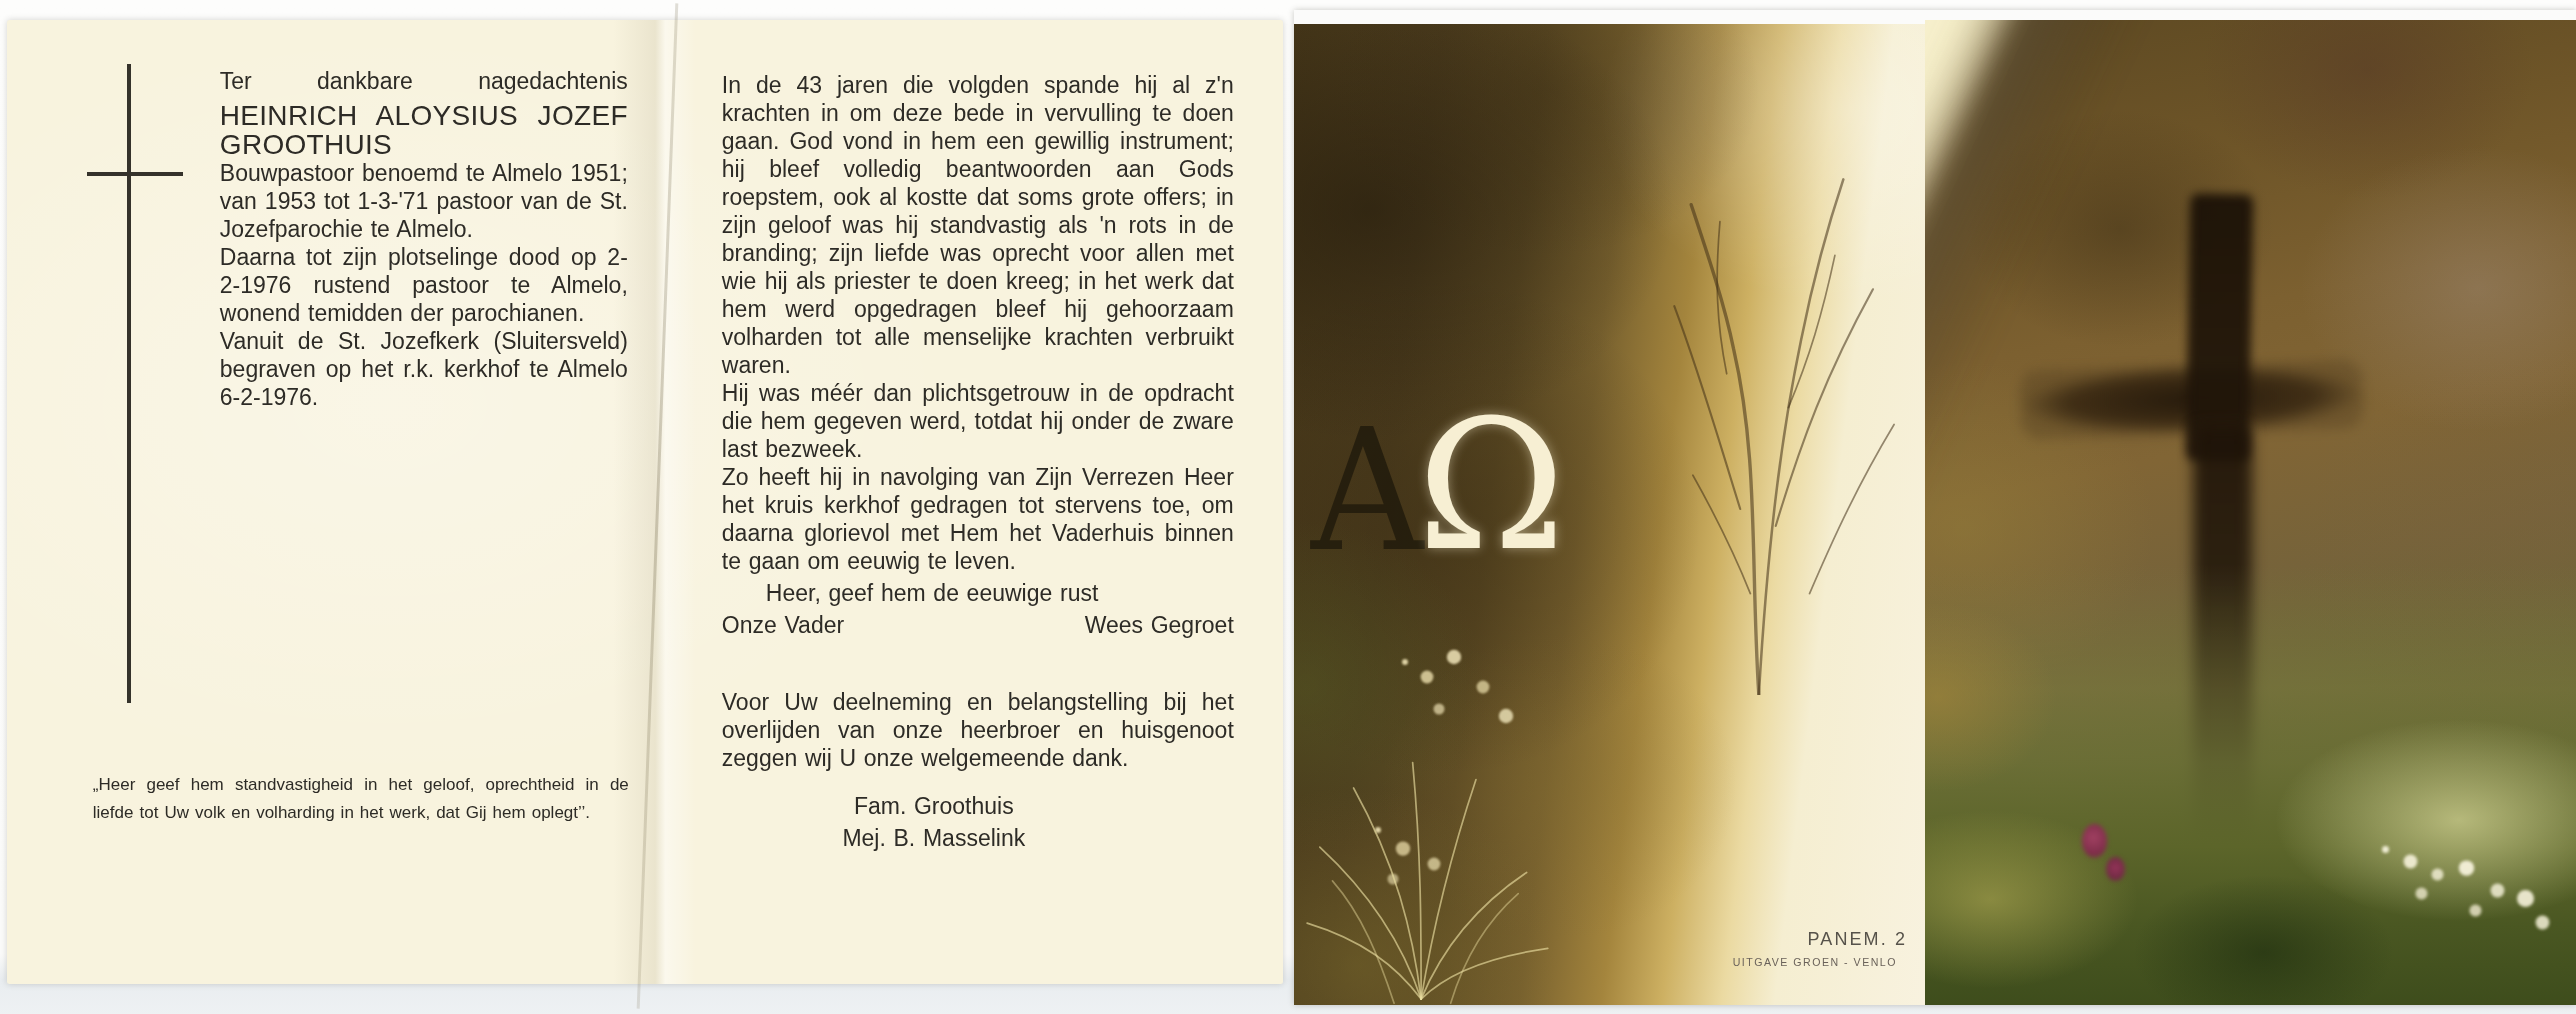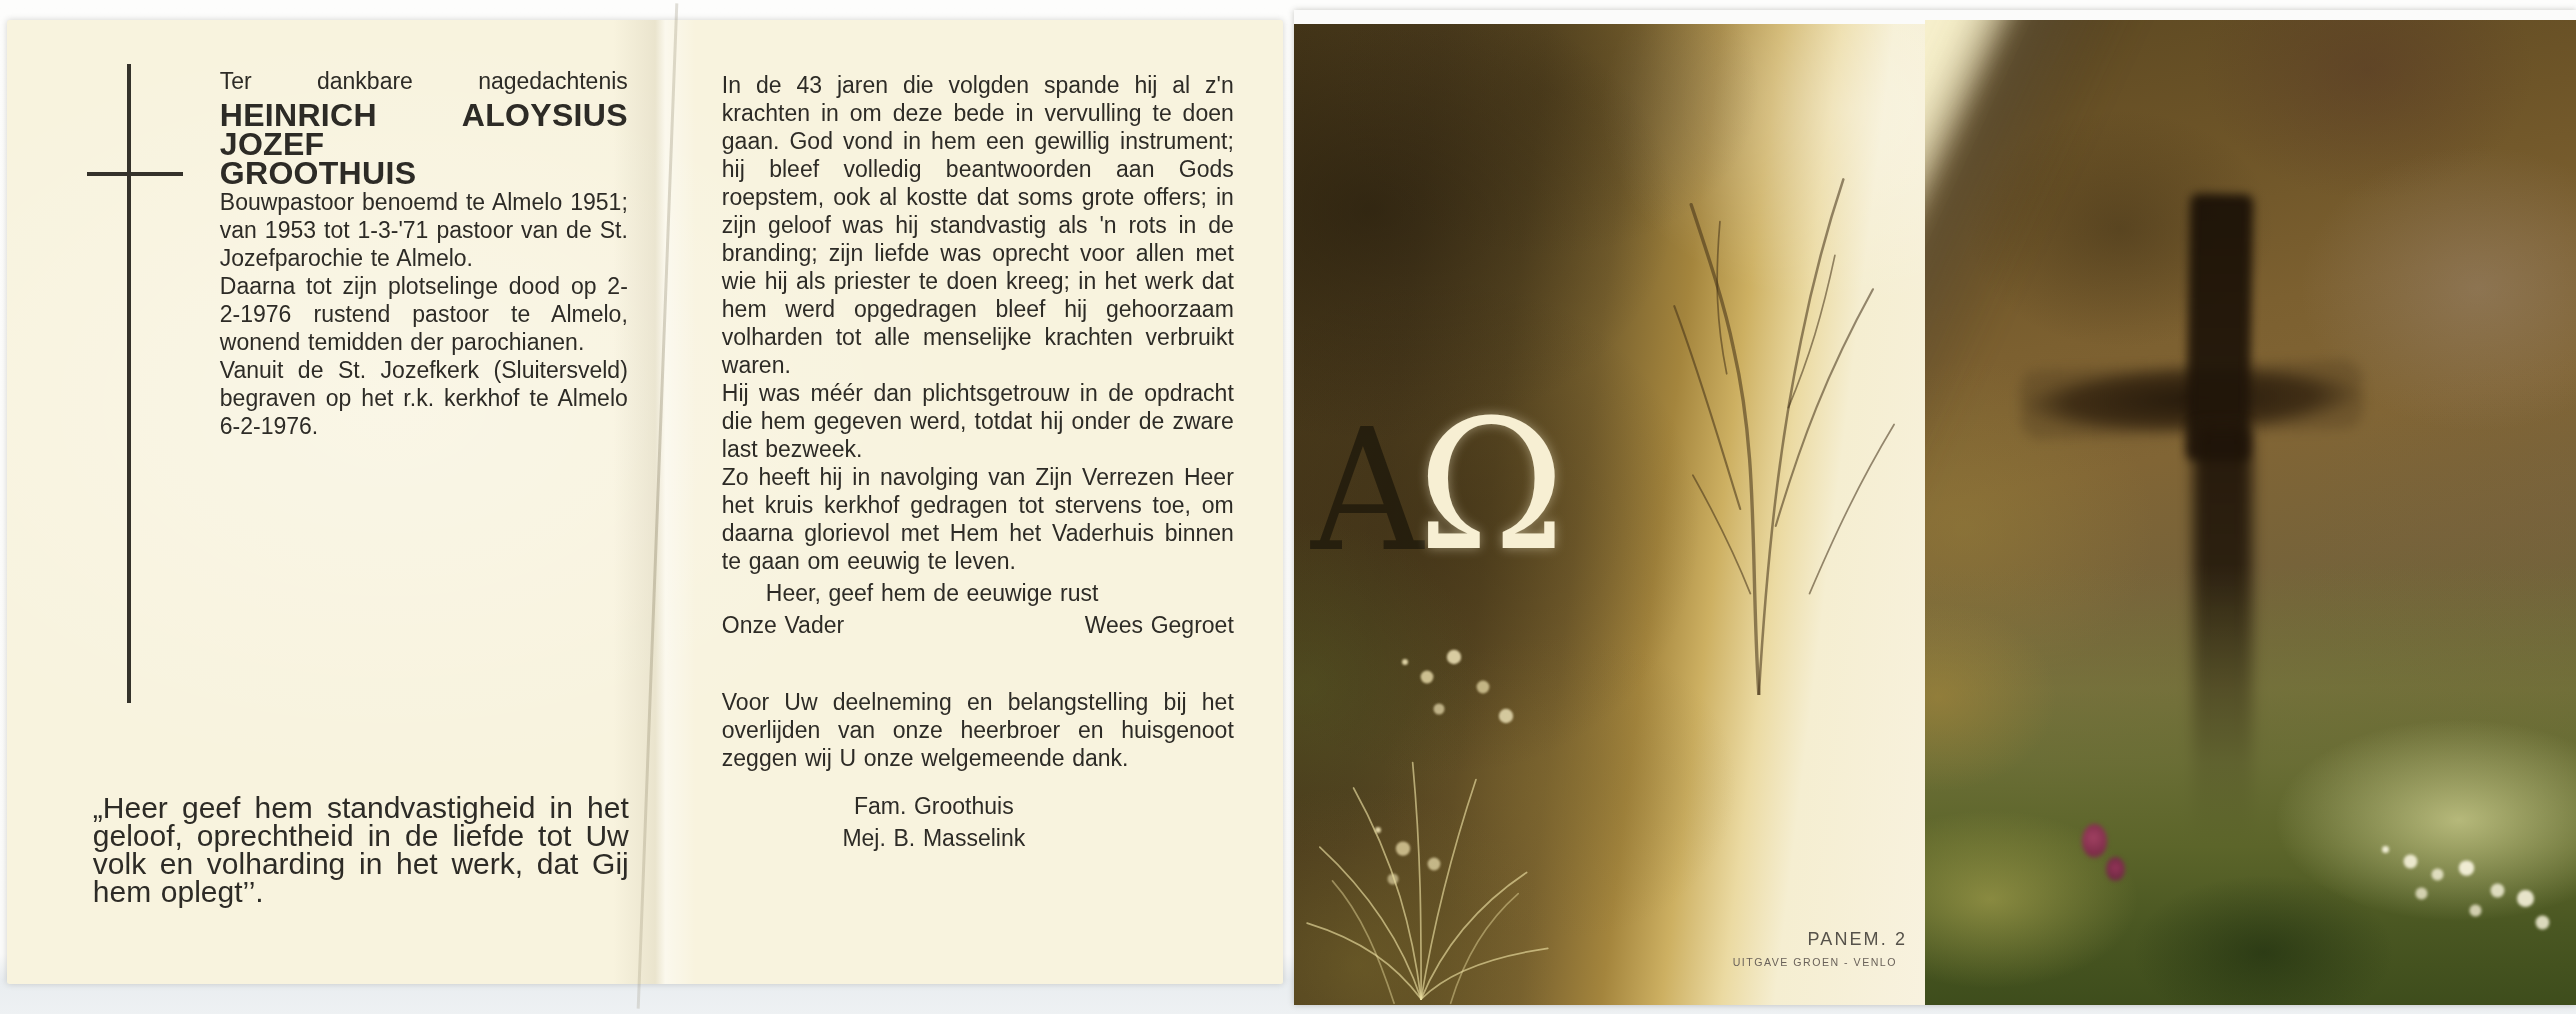--- a/index.html
+++ b/index.html
@@ -22,23 +22,23 @@
     background:linear-gradient(to bottom,rgba(120,110,80,.22),rgba(120,110,80,.32),rgba(120,110,80,.18));
     transform:rotate(2.2deg);}
   .memorial-cross .bar-v{position:absolute;left:120px;top:44px;width:4.2px;height:639px;background:#35322b;}
   .memorial-cross .bar-h{position:absolute;left:80px;top:152px;width:96px;height:4.2px;background:#35322b;}
   .page-col{position:absolute;color:#2d2b26;font-size:23px;line-height:28px;word-spacing:1.3px;}
   .page-col p{margin:0;text-align:justify;}
   .p1{left:213px;top:47px;width:408px;}
   .intro-line1{display:block;text-align:justify;text-align-last:justify;}
   .intro-line2{display:block;}
   .intro{margin-bottom:6px !important;}
-  .deceased-name{font-weight:bold;font-size:32px;line-height:29px;margin:0 0 10px;letter-spacing:0.3px;}
+  .deceased-name{font-weight:normal;font-size:28px;line-height:29px;margin:0 0 10px;letter-spacing:0.3px;}
   .name-line1{display:block;text-align:justify;text-align-last:justify;}
-  .quote-block{position:absolute;left:86px;top:751px;width:536px;color:#2d2b26;font-size:30px;line-height:28px;word-spacing:1.3px;margin-top:23px;}
+  .quote-block{position:absolute;left:86px;top:751px;width:536px;color:#2d2b26;font-size:17px;line-height:28px;word-spacing:1.3px;}
   .quote-block p{margin:0;text-align:justify;}
   .p2{left:715px;top:51px;width:512px;}
   .prayer-line{margin-top:4.2px !important;padding-left:44px;text-align:right;}
   .prayer-row{display:flex;justify-content:space-between;margin-top:3.4px;}
   .thanks{margin-top:49px !important;}
   .signatures{margin-top:18.6px;text-align:center;position:relative;left:-44px;}
   .signatures div{line-height:32px;}
   
   .right-piece{left:1294px;top:10px;width:1282px;height:995px;display:flex;box-shadow:0 0 6px rgba(60,60,50,.28);}
   .panel3{position:relative;width:631px;height:995px;overflow:hidden;

